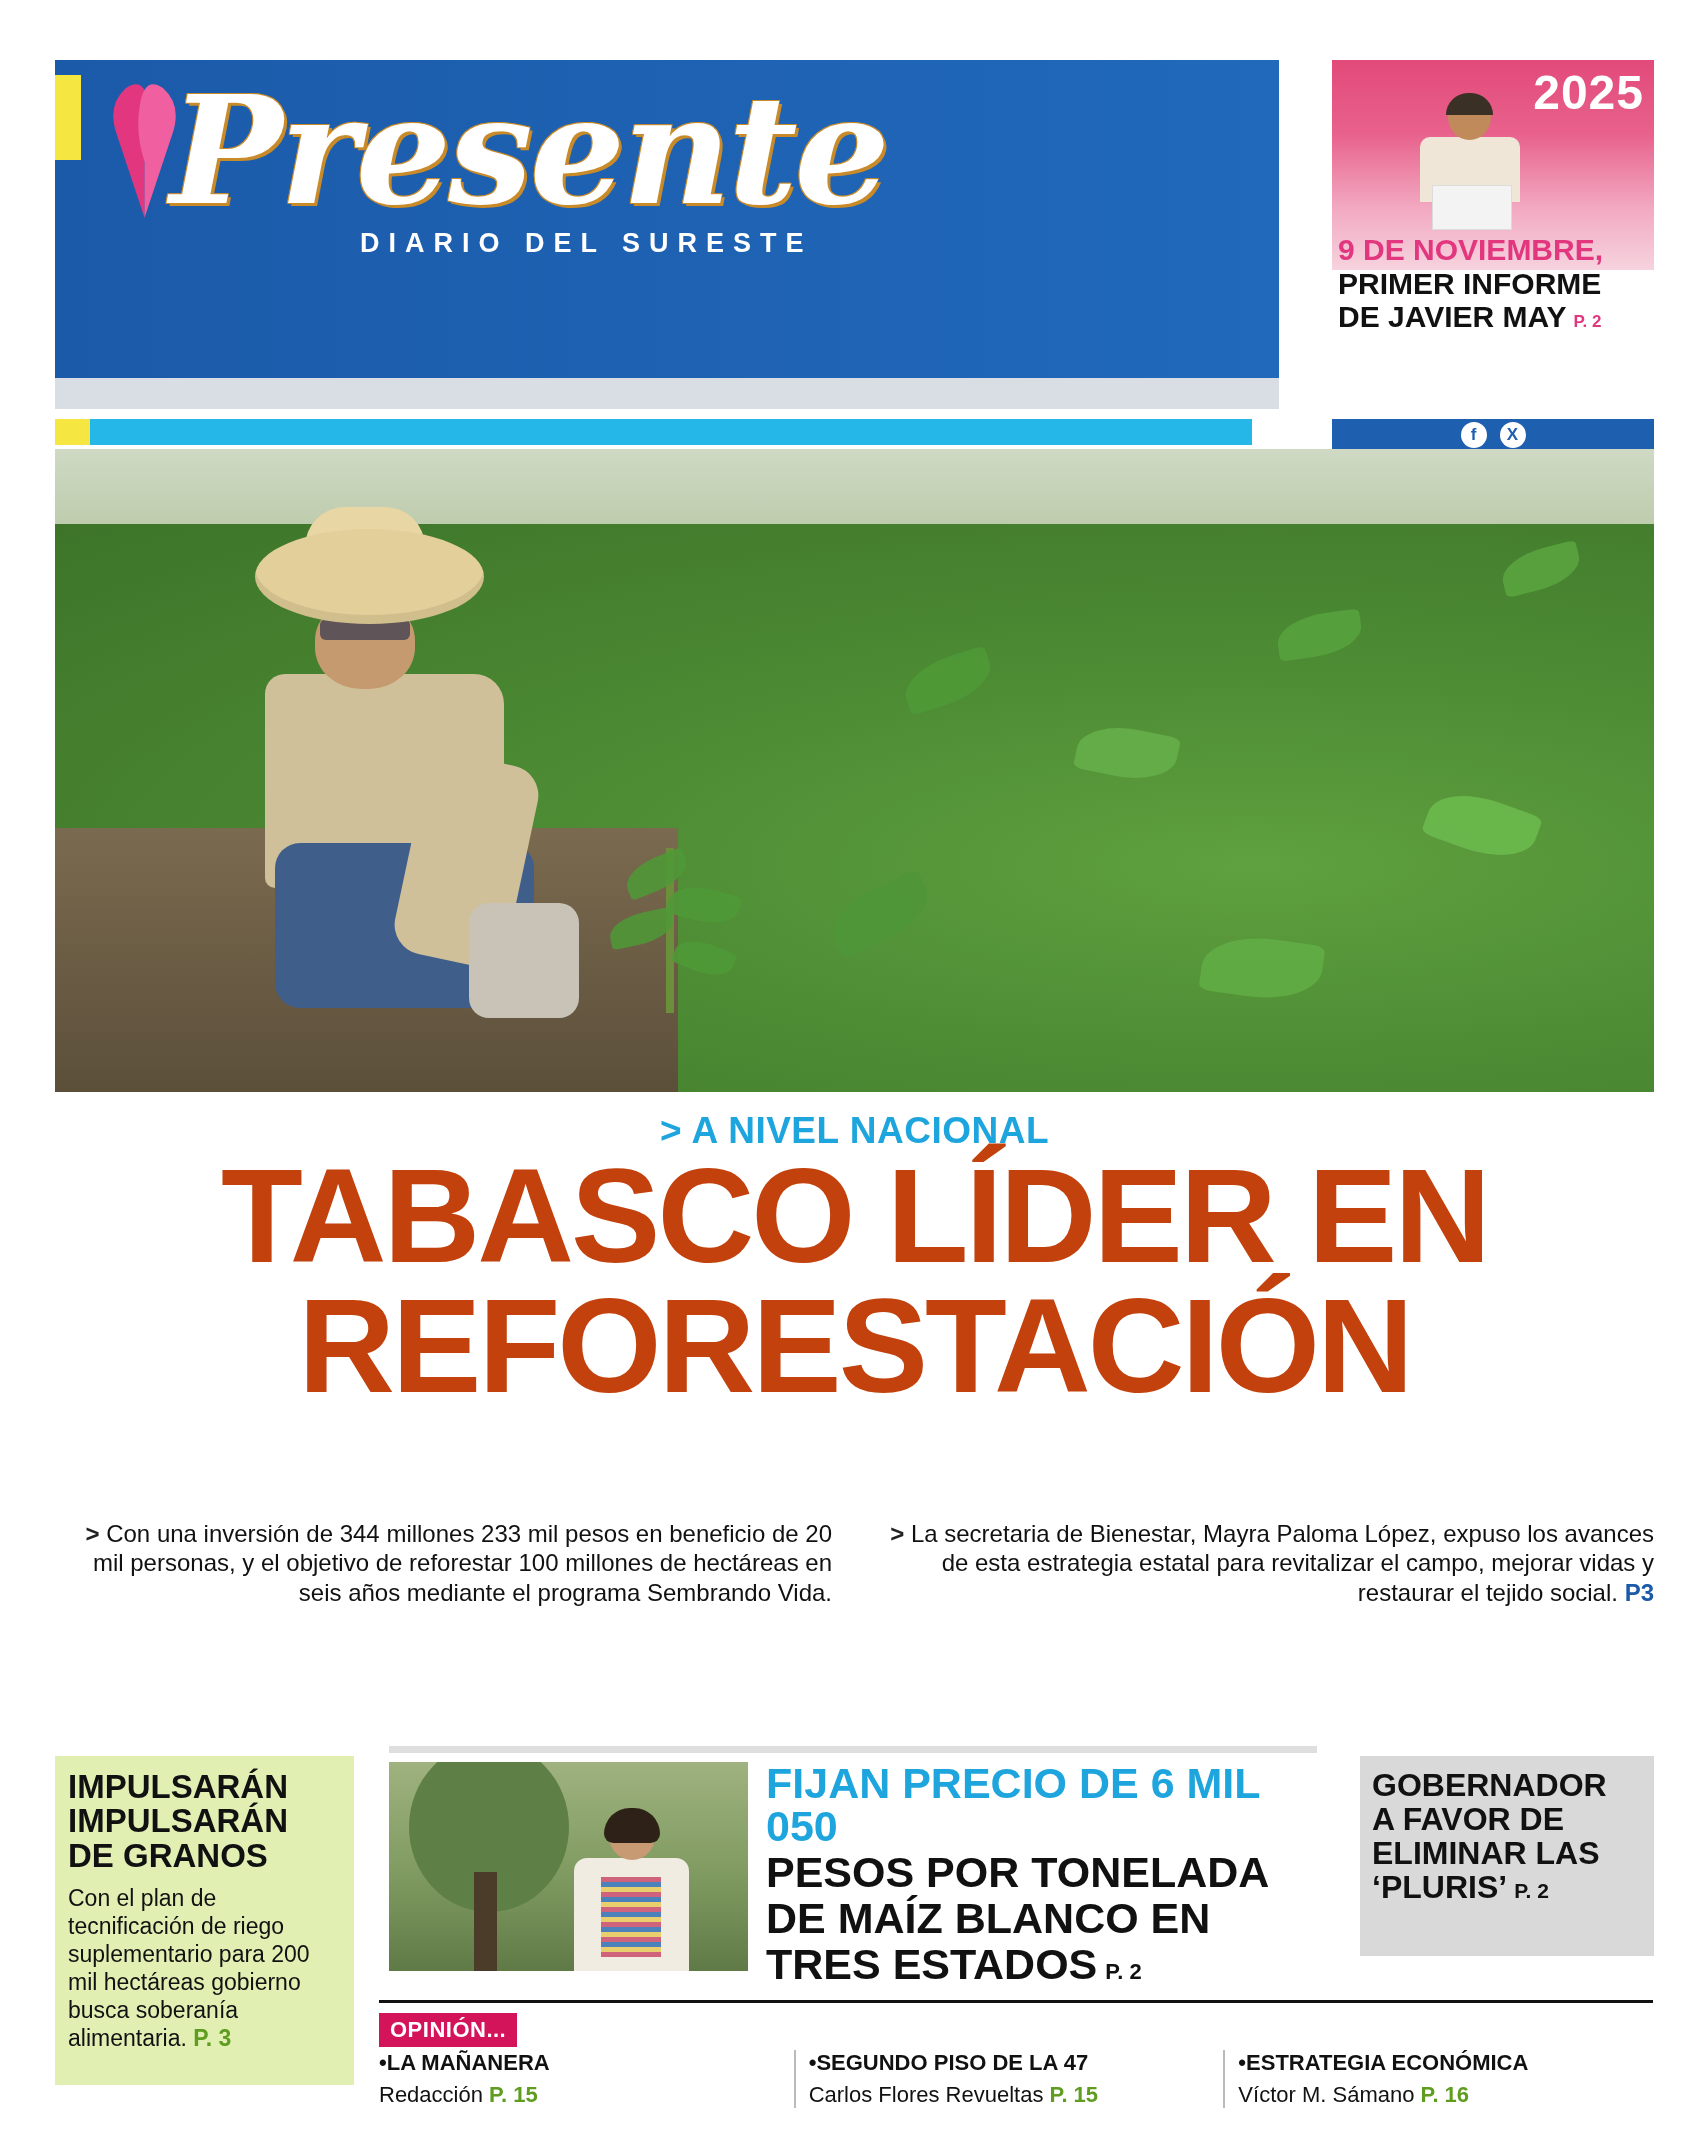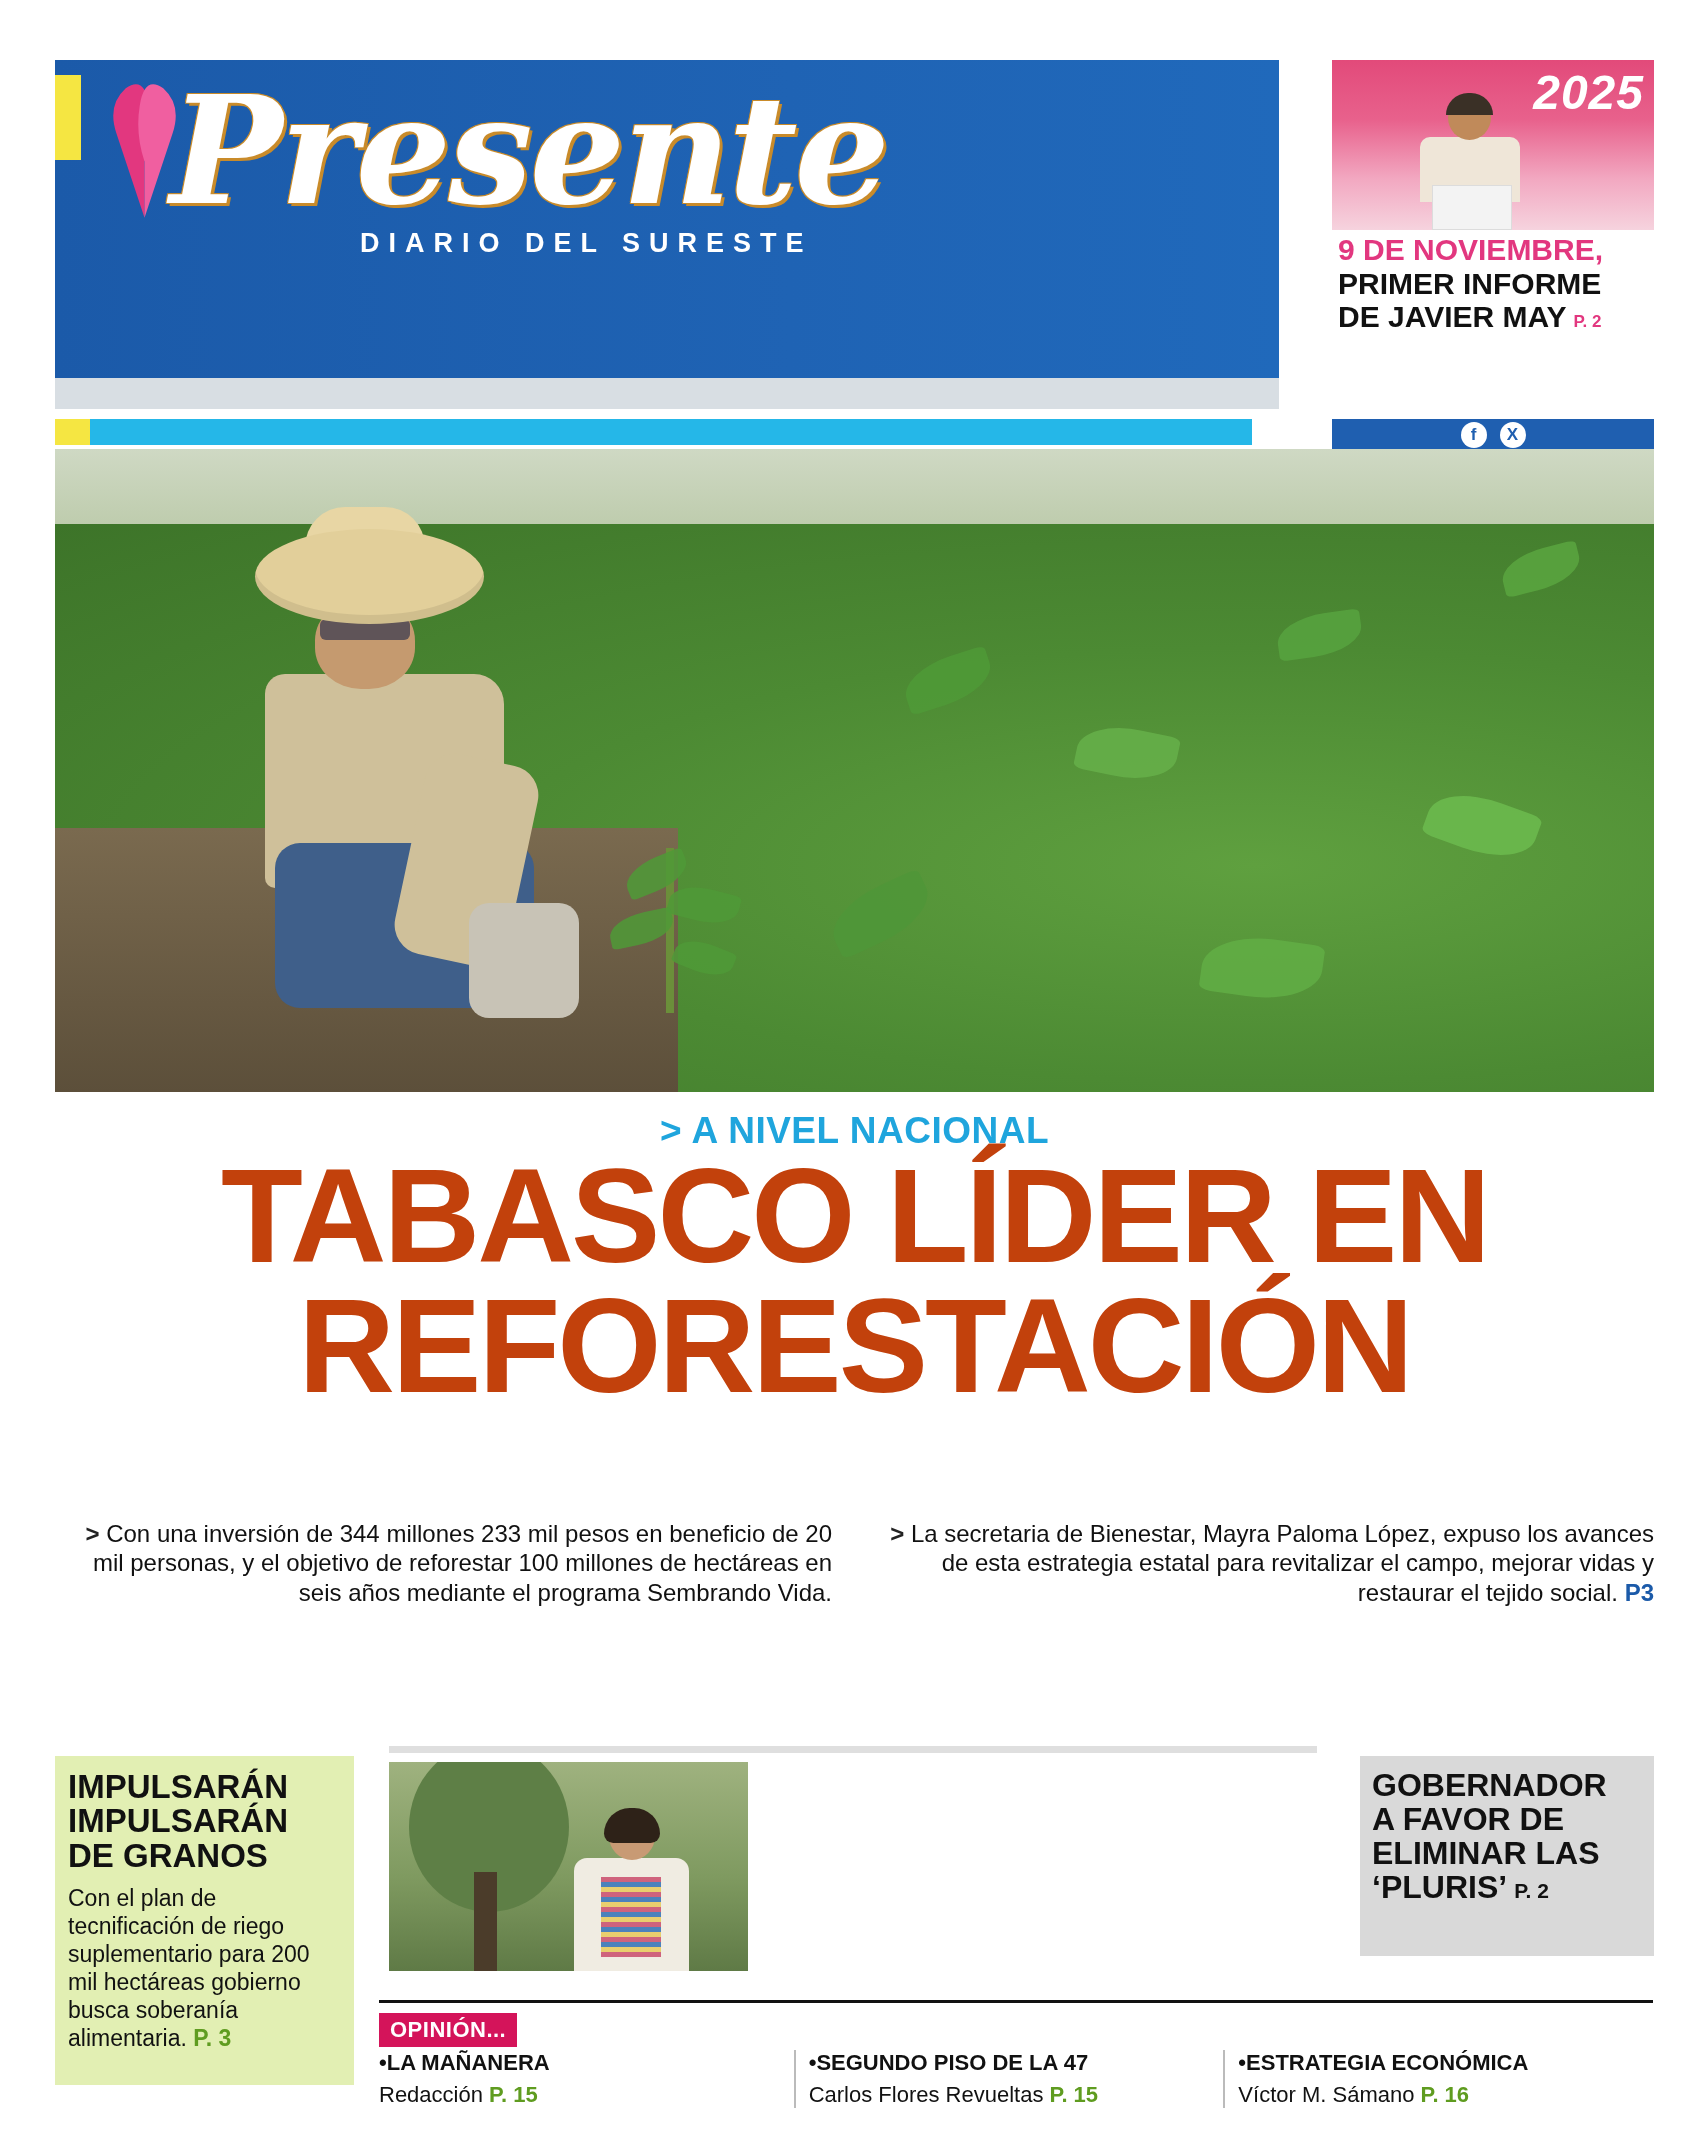--- a/index.html
+++ b/index.html
@@ -113,24 +113,23 @@
 
   
   .promo {
     position: absolute;
     right: 55px; top: 60px;
     width: 322px; height: 349px;
     background: #ffffff;
     overflow: hidden;
   }
   .promo-photo {
-    position: absolute; left: 0; top: 0; width: 100%; height: 170px;
+    position: absolute; left: 0; top: 0; width: 100%; height: 210px;
     background: linear-gradient(180deg,#e24a7a 0%, #e8618c 35%, #f2a8c1 70%, #f6d3de 100%);
     overflow: hidden;
-    font-style: italic;
   }
   .promo-year {
     position: absolute; right: 10px; top: 5px;
     font-size: 48px; font-weight: 800; color: #ffffff;
     letter-spacing: 1px;
   }
   .promo-man {
     position: absolute; left: 80px; top: 35px;
     width: 115px; height: 135px;
   }
@@ -490,20 +489,26 @@
       <div class="bm-photo">
         <div class="bm-tree"></div>
         <div class="bm-trunk"></div>
         <div class="bm-person">
           <div class="bmp-body"></div>
           <div class="bmp-embroidery"></div>
           <div class="bmp-head"></div>
           <div class="bmp-hair"></div>
         </div>
       </div>
+      <div class="bm-text">
+        <div class="bm-l1">FIJAN PRECIO DE 6 MIL 050</div>
+        <div class="bm-l2">PESOS POR TONELADA</div>
+        <div class="bm-l3">DE MAÍZ BLANCO EN</div>
+        <div class="bm-l4"><span>TRES ESTADOS</span><span class="bm-page">P. 2</span></div>
+      </div>
     </div>
   </div>
 
   <div class="bot-right">
     <h3>
       <span>GOBERNADOR</span><br>
       <span>A FAVOR DE</span><br>
       <span>ELIMINAR LAS</span><br>
       <span>‘PLURIS’</span>
       <span class="pg">P. 2</span>

